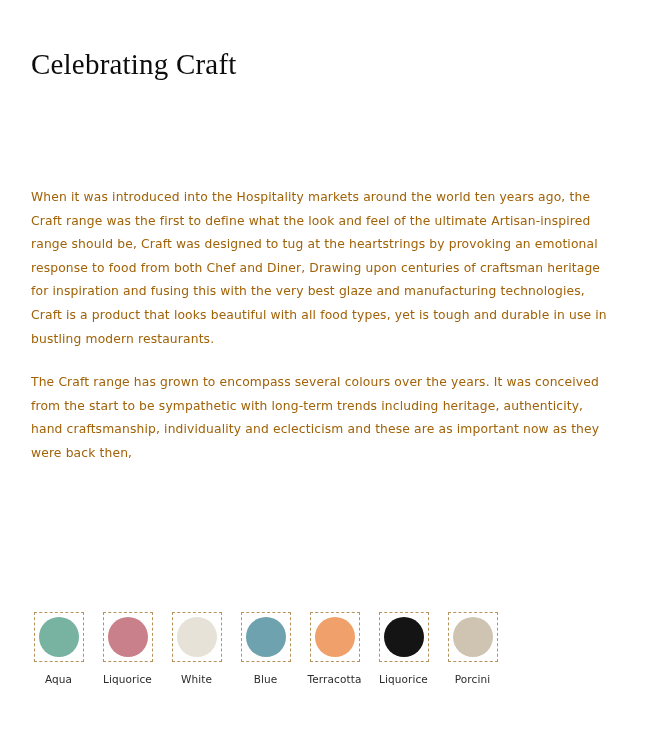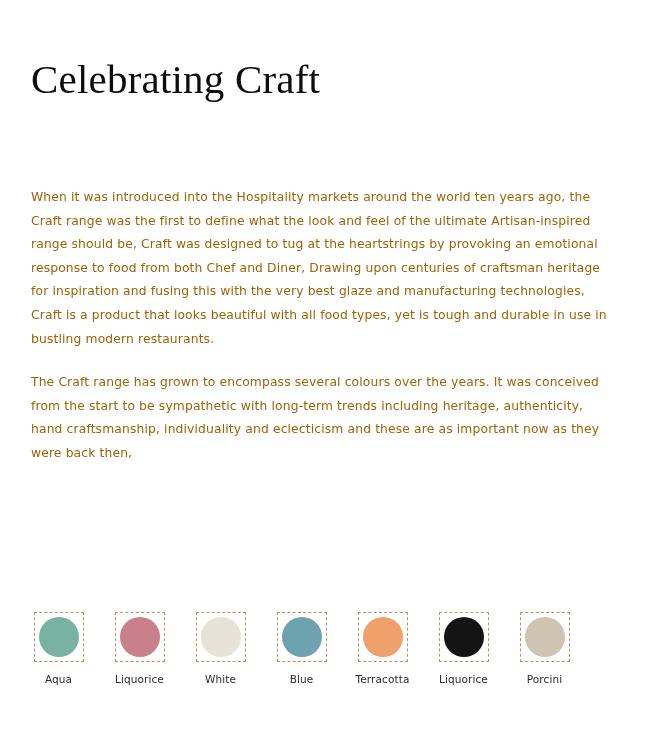--- a/index.html
+++ b/index.html
@@ -18,21 +18,21 @@
   .page {
     position: absolute;
     inset: 0;
     padding: 0;
   }
   .title {
     position: absolute;
     left: 31px;
     top: 28px;
     font-family: "Liberation Serif", serif;
-    font-size: 41px;
+    font-size: 29px;
     font-weight: 400;
     letter-spacing: 0.2px;
     color: #0d0d0d;
     line-height: 1.2;
   }
   .body-copy {
     position: absolute;
     left: 31px;
     top: 186px;
     width: 585px;
@@ -50,21 +50,21 @@
     margin-bottom: 1px;
   }
   .swatch-row {
     position: absolute;
     left: 26px;
     top: 612px;
     width: 602px;
     display: flex;
     flex-direction: row;
     align-items: flex-start;
-    gap: 16px;
+    gap: 4px;
   }
   .swatch {
     width: 65px;
     display: flex;
     flex-direction: column;
     align-items: center;
   }
   .swatch-box {
     width: 50px;
     height: 50px;

